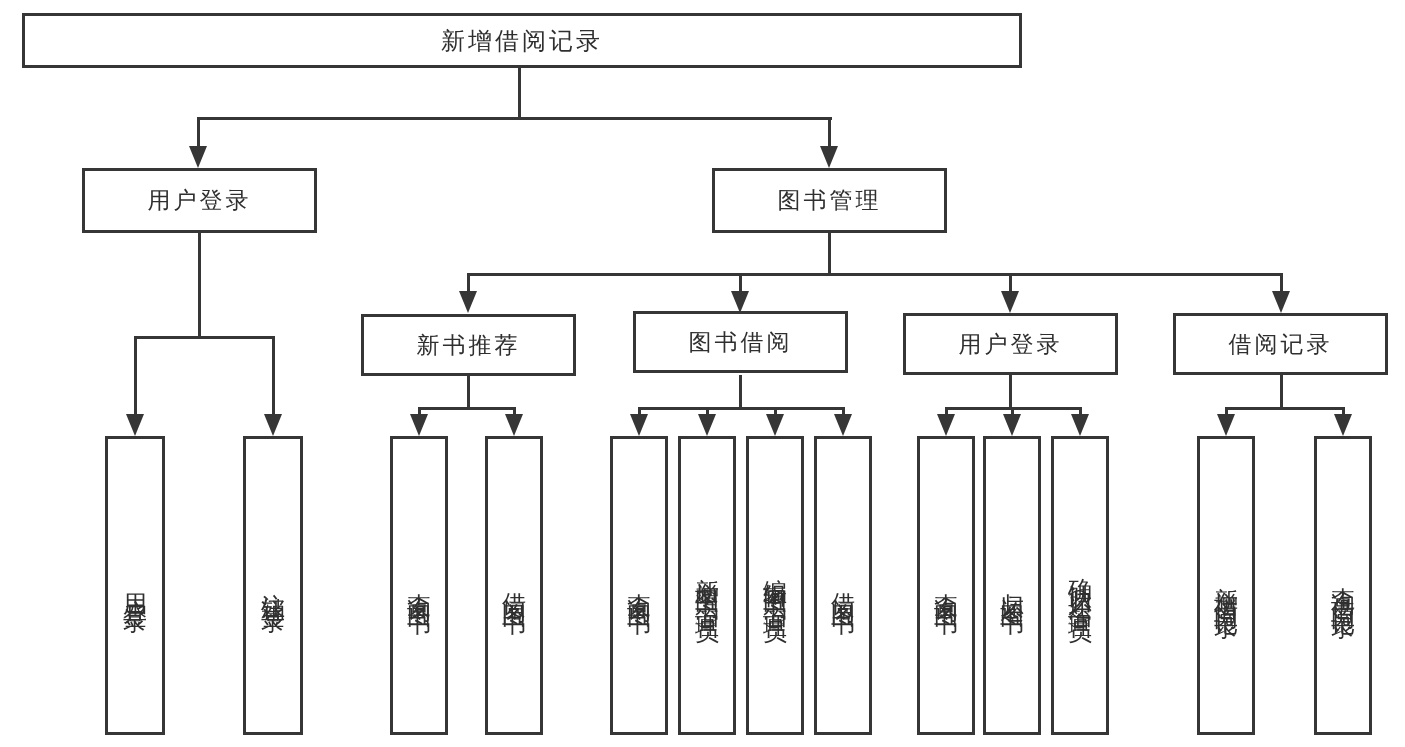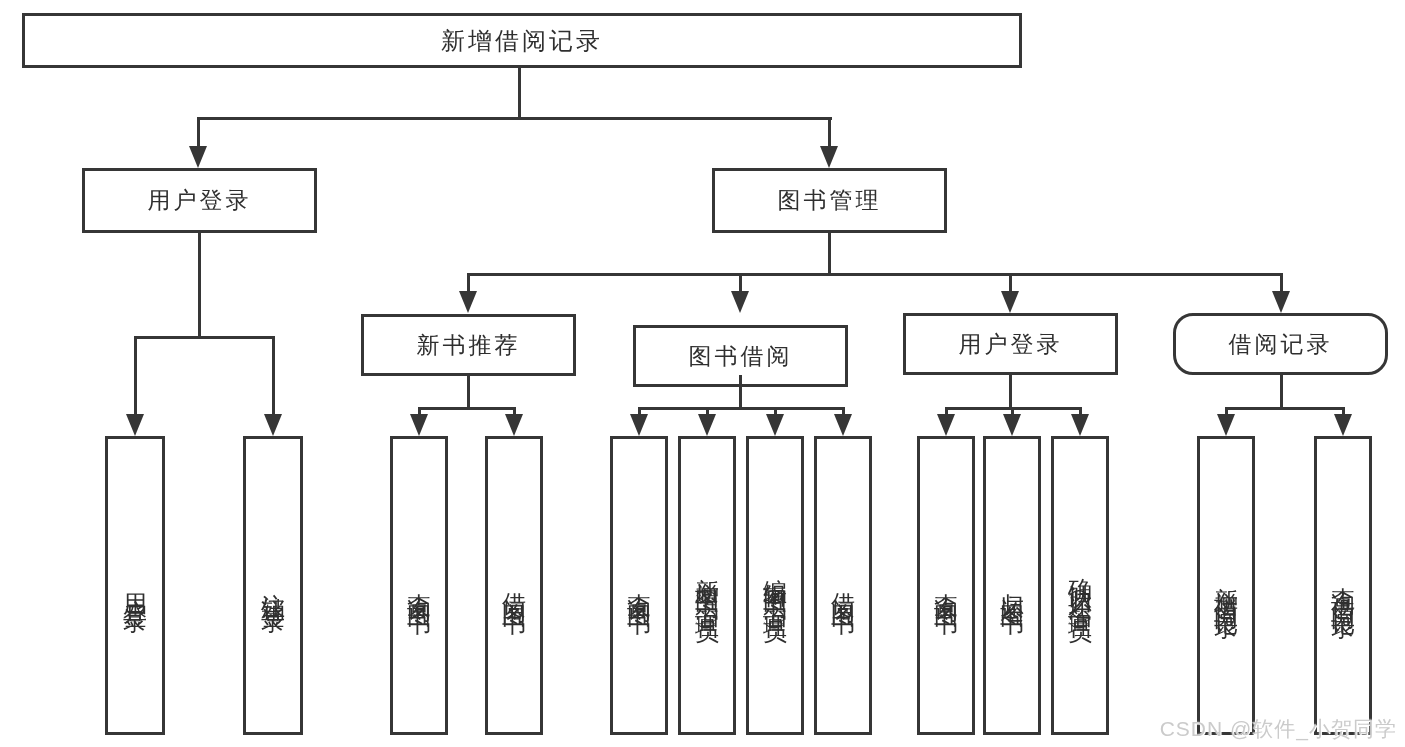--- a/index.html
+++ b/index.html
@@ -76,27 +76,27 @@
   <div class="vl" style="left:1009px;top:273px;height:20px;"></div>
   <div class="vl" style="left:1280px;top:273px;height:20px;"></div>
   <div class="ah" style="left:459px;top:291px;"></div>
   <div class="ah" style="left:731px;top:291px;"></div>
   <div class="ah" style="left:1001px;top:291px;"></div>
   <div class="ah" style="left:1272px;top:291px;"></div>
 
   <div class="bx" style="left:361px;top:314px;width:215px;height:62px;">
     <span>新书推荐</span>
   </div>
-  <div class="bx" style="left:633px;top:325px;width:215px;height:62px;">
+  <div class="bx" style="left:633px;top:311px;width:215px;height:62px;">
     <span>图书借阅</span>
   </div>
   <div class="bx" style="left:903px;top:313px;width:215px;height:62px;">
     <span>用户登录</span>
   </div>
-  <div class="bx" style="left:1173px;top:313px;width:215px;height:62px;border-radius:20px;">
+  <div class="bx" style="left:1173px;top:313px;width:215px;height:62px;">
     <span>借阅记录</span>
   </div>
 
   <div class="vl" style="left:467px;top:375px;height:32px;"></div>
   <div class="hl" style="left:418px;top:407px;width:98px;"></div>
   <div class="vl" style="left:418px;top:407px;height:9px;"></div>
   <div class="vl" style="left:513px;top:407px;height:9px;"></div>
   <div class="ah" style="left:410px;top:414px;"></div>
   <div class="ah" style="left:505px;top:414px;"></div>
 
@@ -164,15 +164,14 @@
     <span>确认归还（管理员）</span>
   </div>
 
   <div class="tb" style="left:1197px;">
     <span>新增借阅记录</span>
   </div>
   <div class="tb" style="left:1314px;">
     <span>查询借阅记录</span>
   </div>
 
-  <div class="watermark">CSDN @软件_小贺同学</div>
 
 </div>
 
 </body></html>

